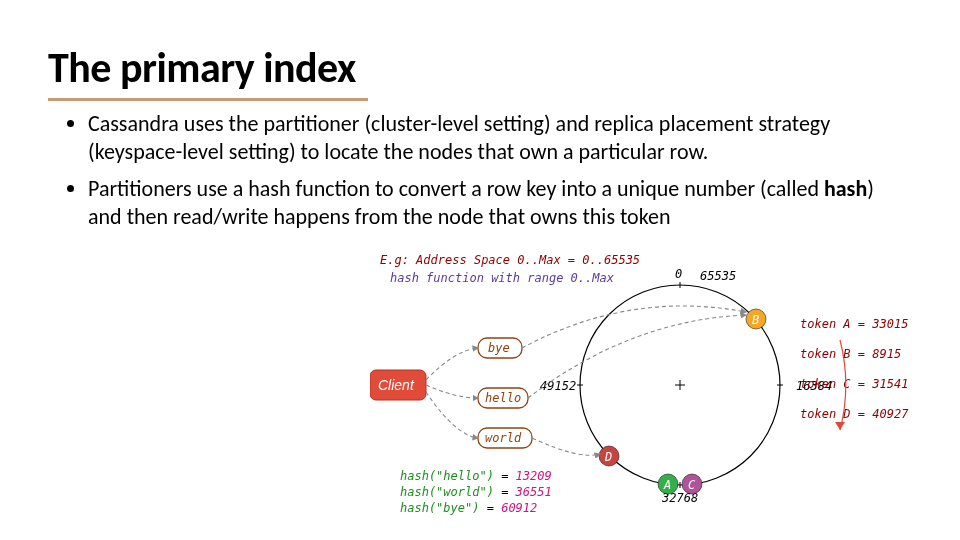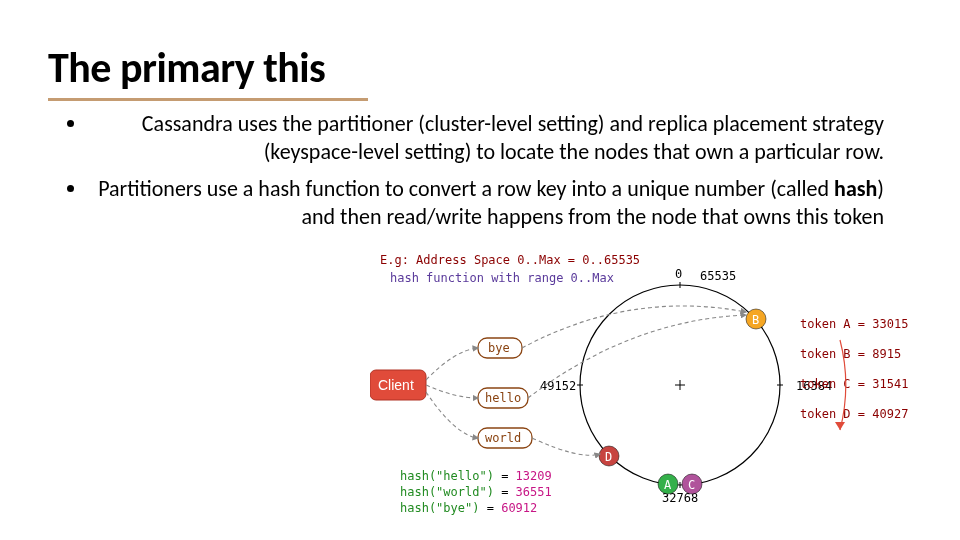--- a/index.html
+++ b/index.html
@@ -40,32 +40,32 @@
     width: 820px;
     font-size: 22px;
     line-height: 1.25;
   }
   .bullets ul {
     margin: 0;
     padding-left: 24px;
   }
   .bullets li {
     margin-bottom: 10px;
-    text-align: right;
   }
 
   
   .diagram {
     position: absolute;
     left: 370px;
     top: 250px;
     width: 560px;
     height: 270px;
     font-family: "Menlo", "Consolas", monospace;
     font-size: 12px;
+    font-style: italic;
   }
   .mono { font-family: "Menlo","Consolas",monospace; }
   .darkred  { fill:#8B0000; }
   .violetT  { fill:#5A3A9B; }
   .pinkT    { fill:#C71585; }
   .greenT   { fill:#228B22; }
   .blackT   { fill:#000; }
   .tick {
     stroke:#000; stroke-width:1;
   }
@@ -85,21 +85,21 @@
   }
   .redarc { fill:none; stroke:#E04B3A; stroke-width:1.2; }
 
   
   .hashline text { font-family:"Menlo","Consolas",monospace; font-size:12px; }
 </style>
 </head>
 <body>
 
 <div class="slide">
-  <div class="title">The primary this</div>
+  <div class="title">The primary index</div>
   <div class="title-underline"></div>
 
   <div class="bullets">
     <ul>
       <li>Cassandra uses the partitioner (cluster-level setting) and replica placement strategy (keyspace-level setting) to locate the nodes that own a particular row.</li>
       <li>Partitioners use a hash function to convert a row key into a unique number (called <b>hash</b>) and then read/write happens from the node that owns this token</li>
     </ul>
   </div>
 
   <div class="diagram">

